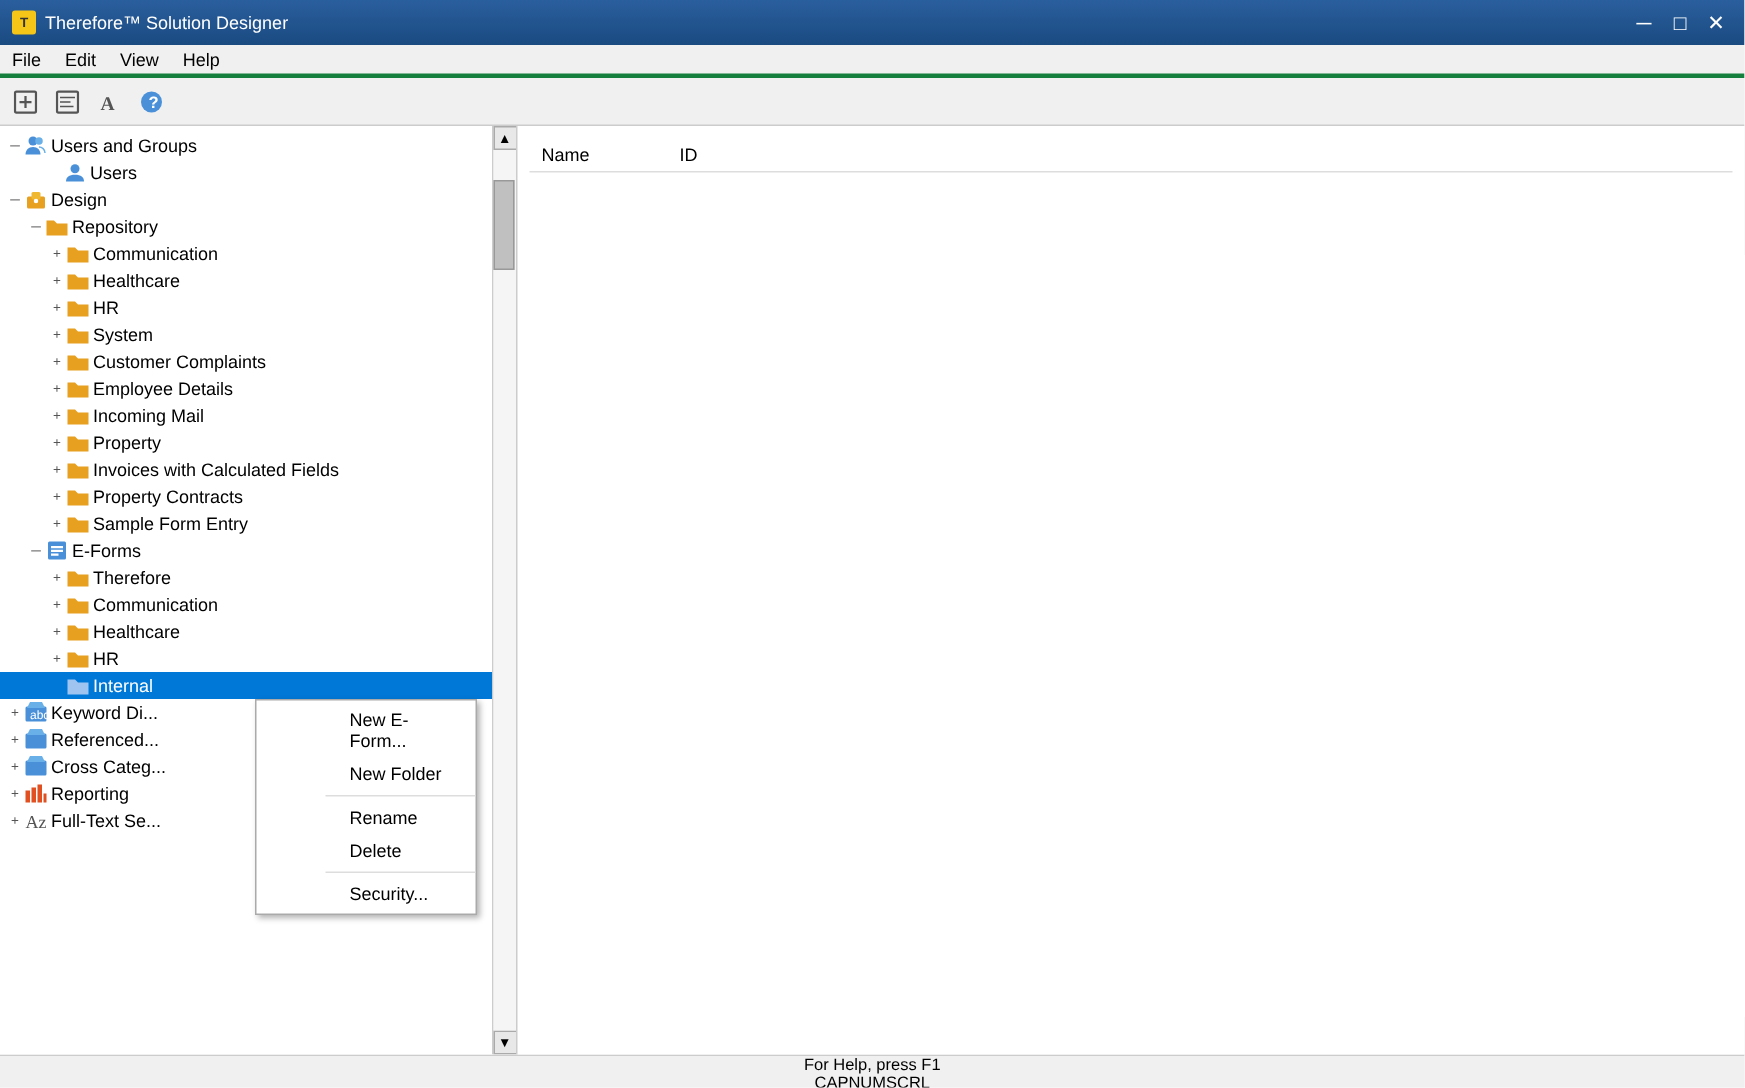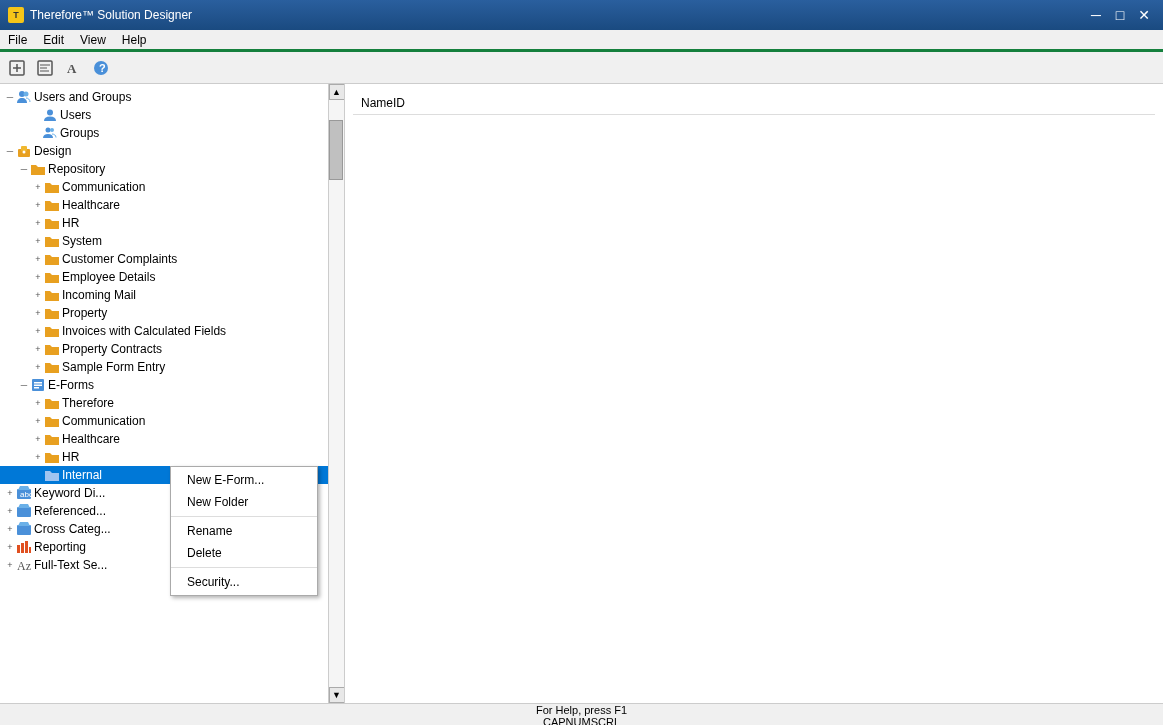--- a/index.html
+++ b/index.html
@@ -100,20 +100,21 @@
     .tree-icon { width: 16px; height: 16px; display: inline-flex; align-items: center; justify-content: center; flex-shrink: 0; margin-right: 2px; text-align: right; }
 
     .right-panel {
       flex: 1;
       background: white;
       padding: 8px;
     }
 
     .column-headers {
       display: flex;
+      gap: 60px;
       padding: 4px 8px;
       border-bottom: 1px solid #ddd;
       font-size: 12px;
     }
 
     .status-bar {
       height: 22px;
       background: #f0f0f0;
       border-top: 1px solid #ccc;
       display: flex;
@@ -222,33 +223,20 @@
         <span class="expand-placeholder"></span>
         <span class="tree-icon">
           <svg width="14" height="14" viewBox="0 0 14 14">
               <circle cx="7" cy="4.5" r="3" fill="#4a90d9"></circle>
               <path d="M1 13c0-3 2-4.5 6-4.5s6 1.5 6 4.5" fill="#4a90d9"></path>
             </svg>
         </span>
         <span>Users</span>
       </div>
 
-      <div class="tree-item indent-1">
-        <span class="expand-placeholder"></span>
-        <span class="expand-placeholder"></span>
-        <span class="tree-icon">
-          <svg width="14" height="14" viewBox="0 0 14 14">
-              <circle cx="5" cy="4" r="2.5" fill="#4a90d9"></circle>
-              <circle cx="9" cy="4" r="2" fill="#6ab0e8"></circle>
-              <path d="M0 12c0-2.5 2-4 5-4s5 1.5 5 4" fill="#4a90d9"></path>
-              <path d="M9 8c2 0 4 1.2 4 3.5" fill="none" stroke="#6ab0e8" stroke-width="1"></path>
-            </svg>
-        </span>
-        <span>Groups</span>
-      </div>
 
       <div class="tree-item indent-0">
         <span class="expand-btn">─</span>
         <span class="tree-icon">
           <svg width="16" height="16" viewBox="0 0 16 16">
               <rect x="2" y="6" width="12" height="8" rx="1" fill="#e8a020"></rect>
               <rect x="5" y="3" width="6" height="5" rx="1" fill="#f0b830"></rect>
               <circle cx="8" cy="9" r="1.5" fill="white"></circle>
             </svg>
         </span>
@@ -498,21 +486,21 @@
     </div>
 
     <div class="scrollbar">
       <div class="scroll-arrow">▲</div>
       <div class="scroll-track">
         <div class="scroll-thumb"></div>
       </div>
       <div class="scroll-arrow">▼</div>
     </div>
 
-    <div class="context-menu" style="top: 382px;">
+    <div class="context-menu" style="top: 382px; padding-left: 46px;">
       <div class="ctx-item">New E-Form...</div>
       <div class="ctx-item">New Folder</div>
       <div class="ctx-separator"></div>
       <div class="ctx-item">Rename</div>
       <div class="ctx-item">Delete</div>
       <div class="ctx-separator"></div>
       <div class="ctx-item">Security...</div>
     </div>
 
   </div>

